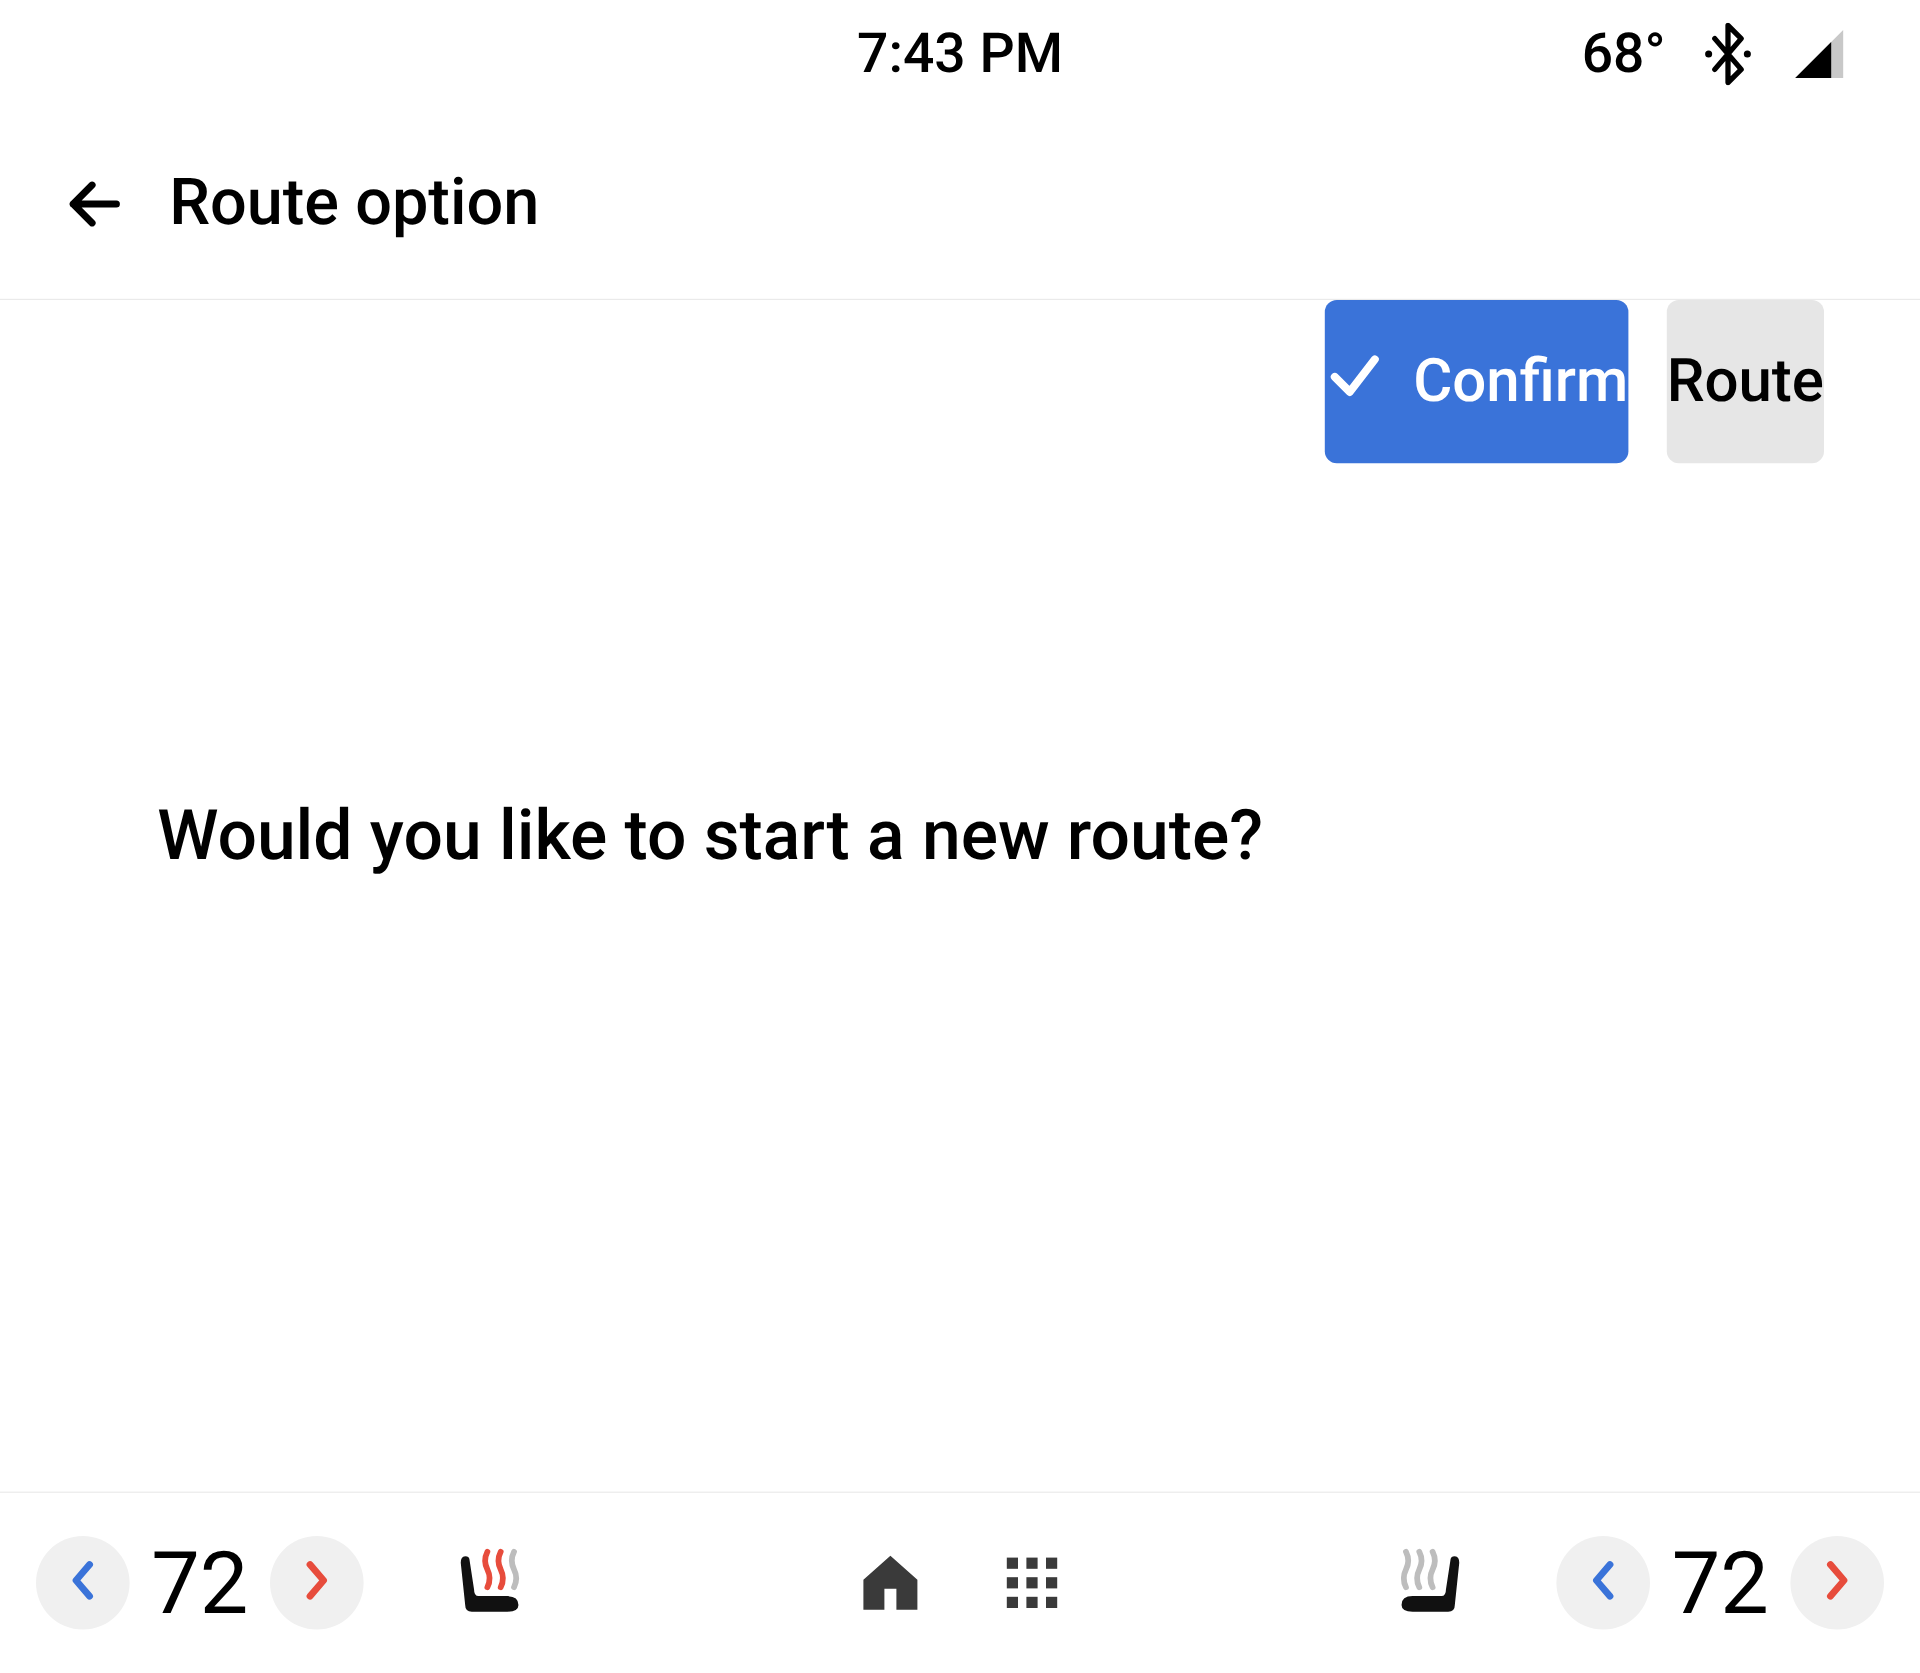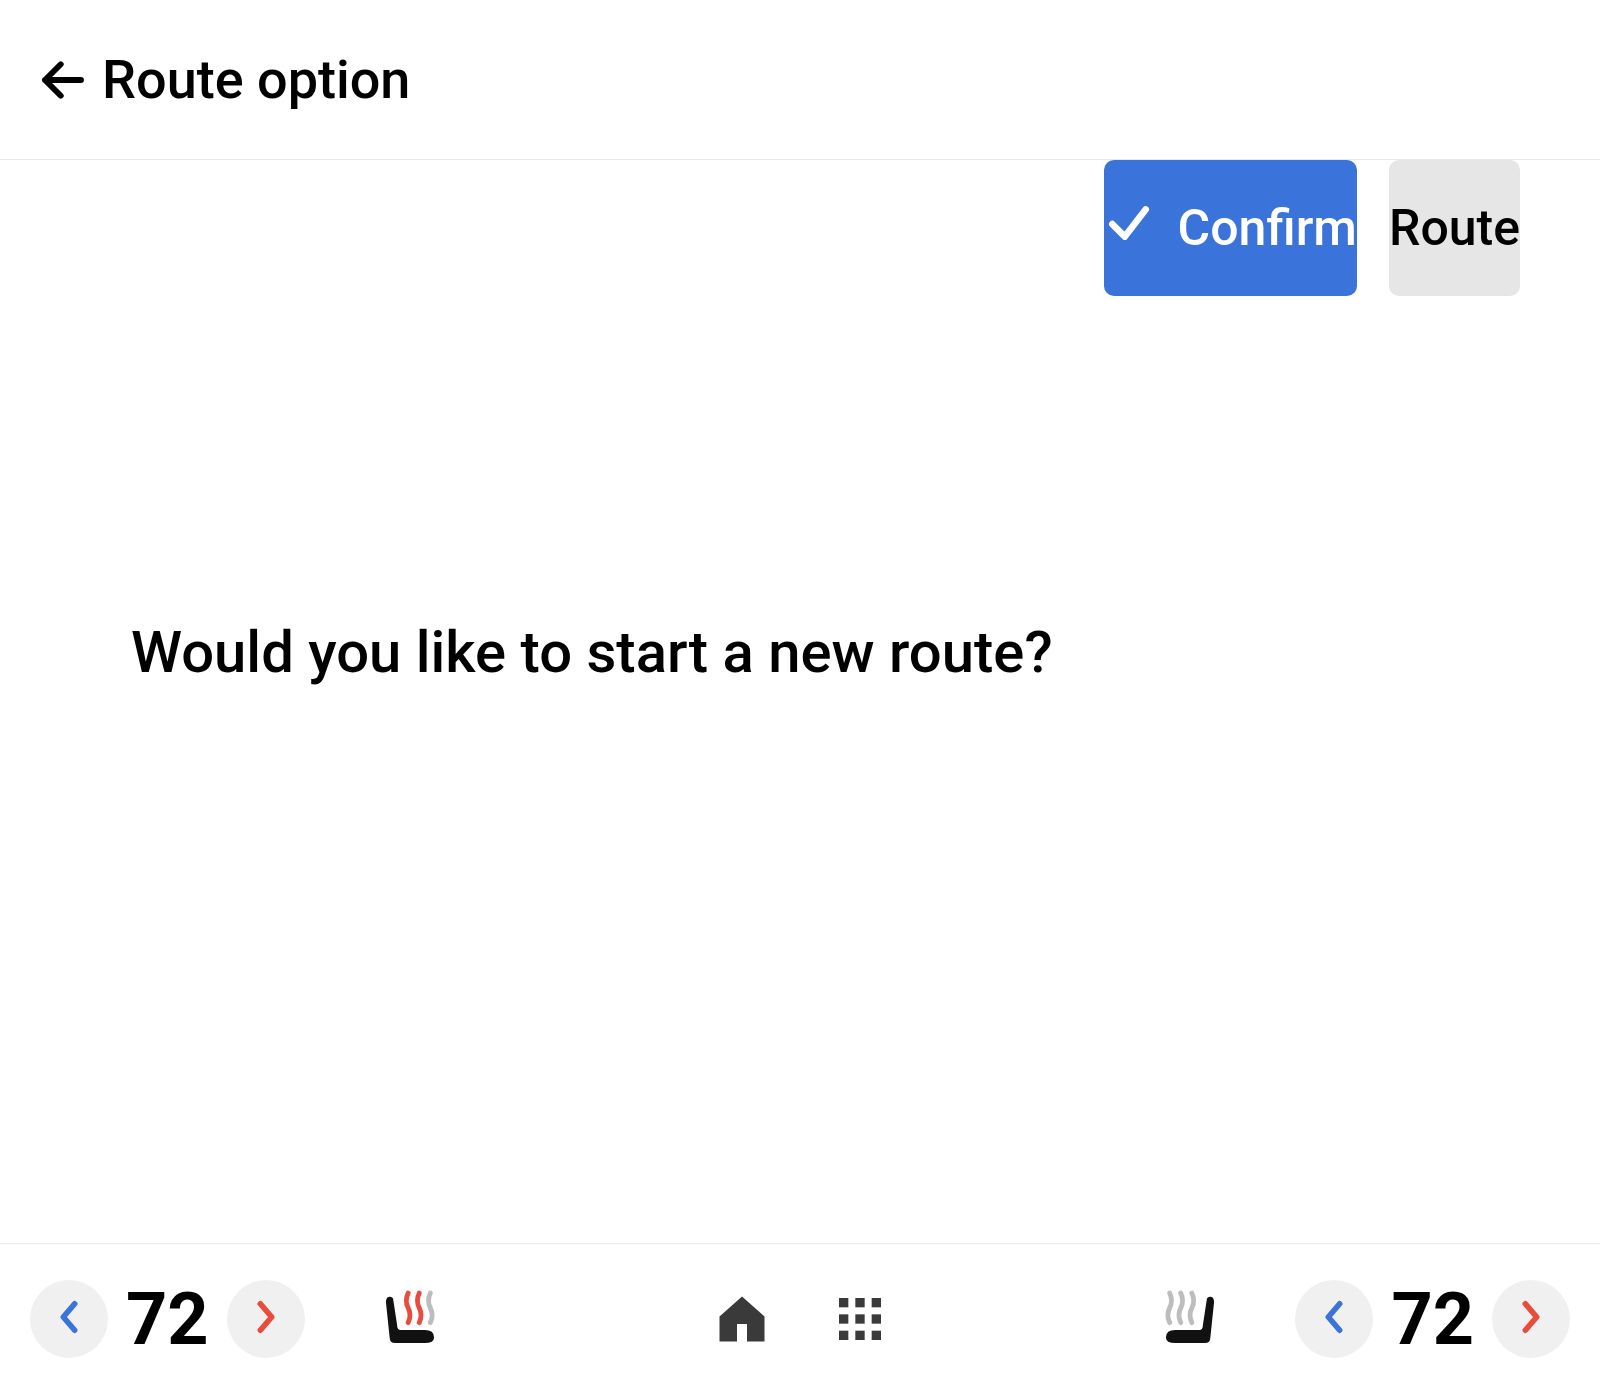--- a/index.html
+++ b/index.html
@@ -7,48 +7,67 @@
   .screen { width: 1600px; height: 1394px; display: flex; flex-direction: column; position: relative; }
 
   
   .status-bar { height: 90px; display: flex; align-items: center; justify-content: center; position: relative; }
   .status-time { font-size: 46px; font-weight: 500; color: #000; }
   .status-right { position: absolute; right: 60px; top: 0; bottom: 0; display: flex; align-items: center; gap: 30px; }
   .status-temp { font-size: 46px; font-weight: 500; color: #000; }
   .status-icon { display: inline-flex; }
 
   
-  .header { height: 160px; display: flex; align-items: center; padding-left: 36px; border-bottom: 1px solid #eaeaea; gap: 12px; }
+  .header { height: 160px; display: flex; align-items: center; padding-left: 52px; border-bottom: 1px solid #eaeaea; gap: 35px; }
   .back-btn { display: inline-flex; align-items: center; justify-content: center; cursor: pointer; }
   .header-title { font-size: 54px; font-weight: 500; color: #000; }
 
   
   .main { flex: 1; display: flex; justify-content: space-between; padding: 0 80px 40px 80px; border-bottom: 1px solid #eaeaea; }
   .prompt-wrap { flex: 1; display: flex; align-items: center; justify-content: center; padding-bottom: 60px; }
   .prompt-text { font-size: 58px; font-weight: 500; color: #000; text-align: center; }
 
   .button-row { display: flex; gap: 32px; }
   .btn { flex: 1; height: 136px; border-radius: 10px; display: flex; align-items: center; justify-content: center; gap: 24px; font-size: 50px; font-weight: 500; cursor: pointer; }
   .btn-confirm { background: #3a73d9; color: #fff; }
   .btn-cancel { background: #e6e6e6; color: #000; }
 
   
   .bottom-bar { height: 150px; display: flex; align-items: center; justify-content: space-between; padding: 0 30px; }
   .climate-group { display: flex; align-items: center; gap: 18px; }
   .circ-btn { width: 78px; height: 78px; border-radius: 50%; background: #f0f0f0; display: flex; align-items: center; justify-content: center; cursor: pointer; }
-  .climate-temp { font-size: 72px; font-weight: 700; color: #000; }
+  .climate-temp { font-size: 72px; font-weight: 400; color: #000; }
   .center-group { display: flex; align-items: center; gap: 60px; }
   .seat-icon { display: inline-flex; }
   .mid-icon { display: inline-flex; cursor: pointer; }
 </style>
 </head>
 <body>
 
 <div class="screen">
 
+  <div class="status-bar">
+    <div class="status-time">7:43 PM</div>
+    <div class="status-right">
+      <div class="status-temp">68°</div>
+      <span class="status-icon">
+        <svg width="44" height="52" viewBox="0 0 24 28">
+          <path d="M6 7 L18 21 L12 27 L12 1 L18 7 L6 21" stroke="#000" stroke-width="2.4" fill="none" stroke-linejoin="round" stroke-linecap="round"></path>
+          <circle cx="3.2" cy="14" r="1.6" fill="#000"></circle>
+          <circle cx="20.8" cy="14" r="1.6" fill="#000"></circle>
+        </svg>
+      </span>
+      <span class="status-icon">
+        <svg width="48" height="48" viewBox="0 0 24 24">
+          <path d="M2 22 L22 22 L22 2 Z" fill="#c8c8c8"></path>
+          <path d="M2 22 L17 22 L17 7 Z" fill="#000"></path>
+        </svg>
+      </span>
+    </div>
+  </div>
 
   <div class="header">
     <span class="back-btn">
       <svg width="54" height="54" viewBox="0 0 24 24">
         <path d="M20 12 H4 M11 5 L4 12 L11 19" stroke="#000" stroke-width="2.6" fill="none" stroke-linecap="round" stroke-linejoin="round"></path>
       </svg>
     </span>
     <div class="header-title">Route option</div>
   </div>
 

